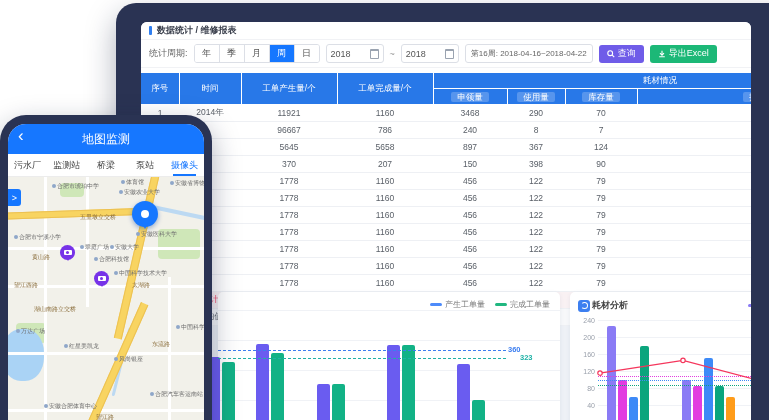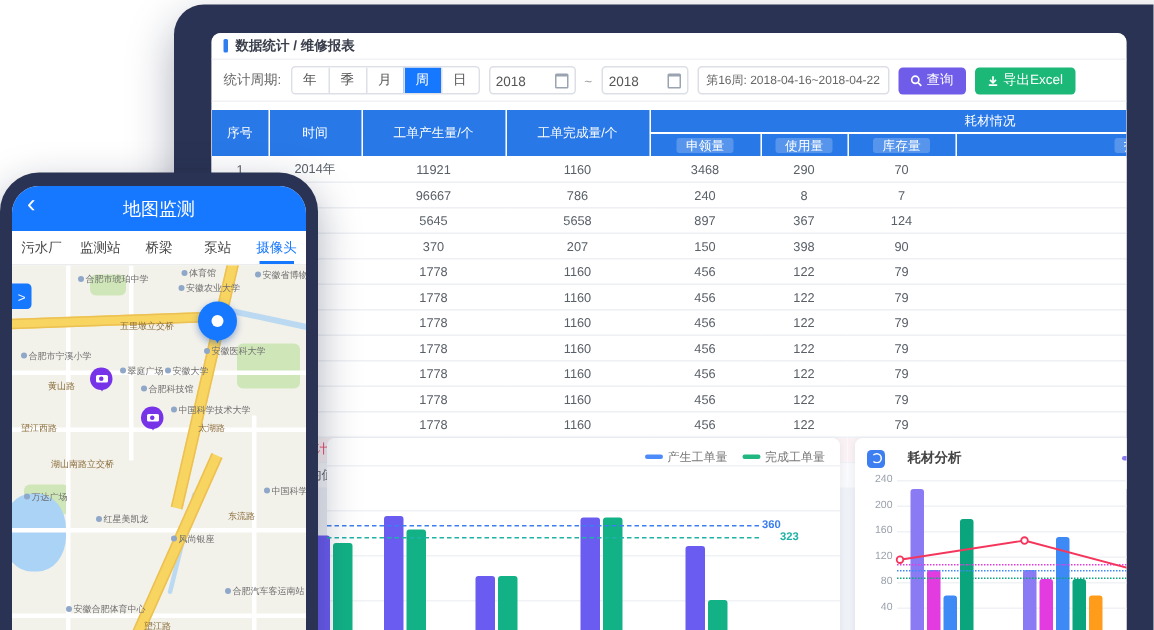--- a/index.html
+++ b/index.html
@@ -43,21 +43,21 @@
   tr.avg td{background:#f7f8fa;color:#5a6068;}
   
   .cards{position:absolute;left:0;top:270px;width:610px;height:230px;}
   .card{position:absolute;top:0;background:#fff;border-radius:5px;height:220px;
         box-shadow:0 1px 4px rgba(40,60,110,.08);}
   #card-left{left:77px;width:342px;}
   #card-right{left:429px;width:200px;}
   .legend{position:absolute;top:7px;right:10px;display:flex;gap:10px;}
   .litem{display:flex;align-items:center;gap:3px;font-size:8px;color:#777;cursor:pointer;}
   .lswatch{width:12px;height:3px;border-radius:2px;}
-  .ctitle{position:absolute;left:8px;top:7px;display:flex;align-items:center;gap:15px;
+  .ctitle{position:absolute;left:8px;top:7px;display:flex;align-items:center;gap:2px;
           font-size:9px;color:#444;font-weight:bold;}
   .cticon{width:12px;height:12px;border-radius:3px;background:#3d7ff0;position:relative;}
   .cticon:after{content:"";position:absolute;left:2.5px;top:2.5px;width:5px;height:5px;
                 border:1.5px solid #fff;border-radius:50%;border-left-color:transparent;}
   .plot{position:absolute;overflow:visible;}
   .grid{position:absolute;left:0;width:100%;border-top:1px solid #f0f2f6;}
   .bar{position:absolute;border-radius:2px 2px 0 0;}
   .refline{position:absolute;left:0;border-top:1px dashed;}
   .reflabel{position:absolute;font-size:7.5px;font-weight:bold;}
   .ytick{position:absolute;right:100%;padding-right:3px;font-size:7px;color:#9aa0ab;transform:translateY(-50%);}

